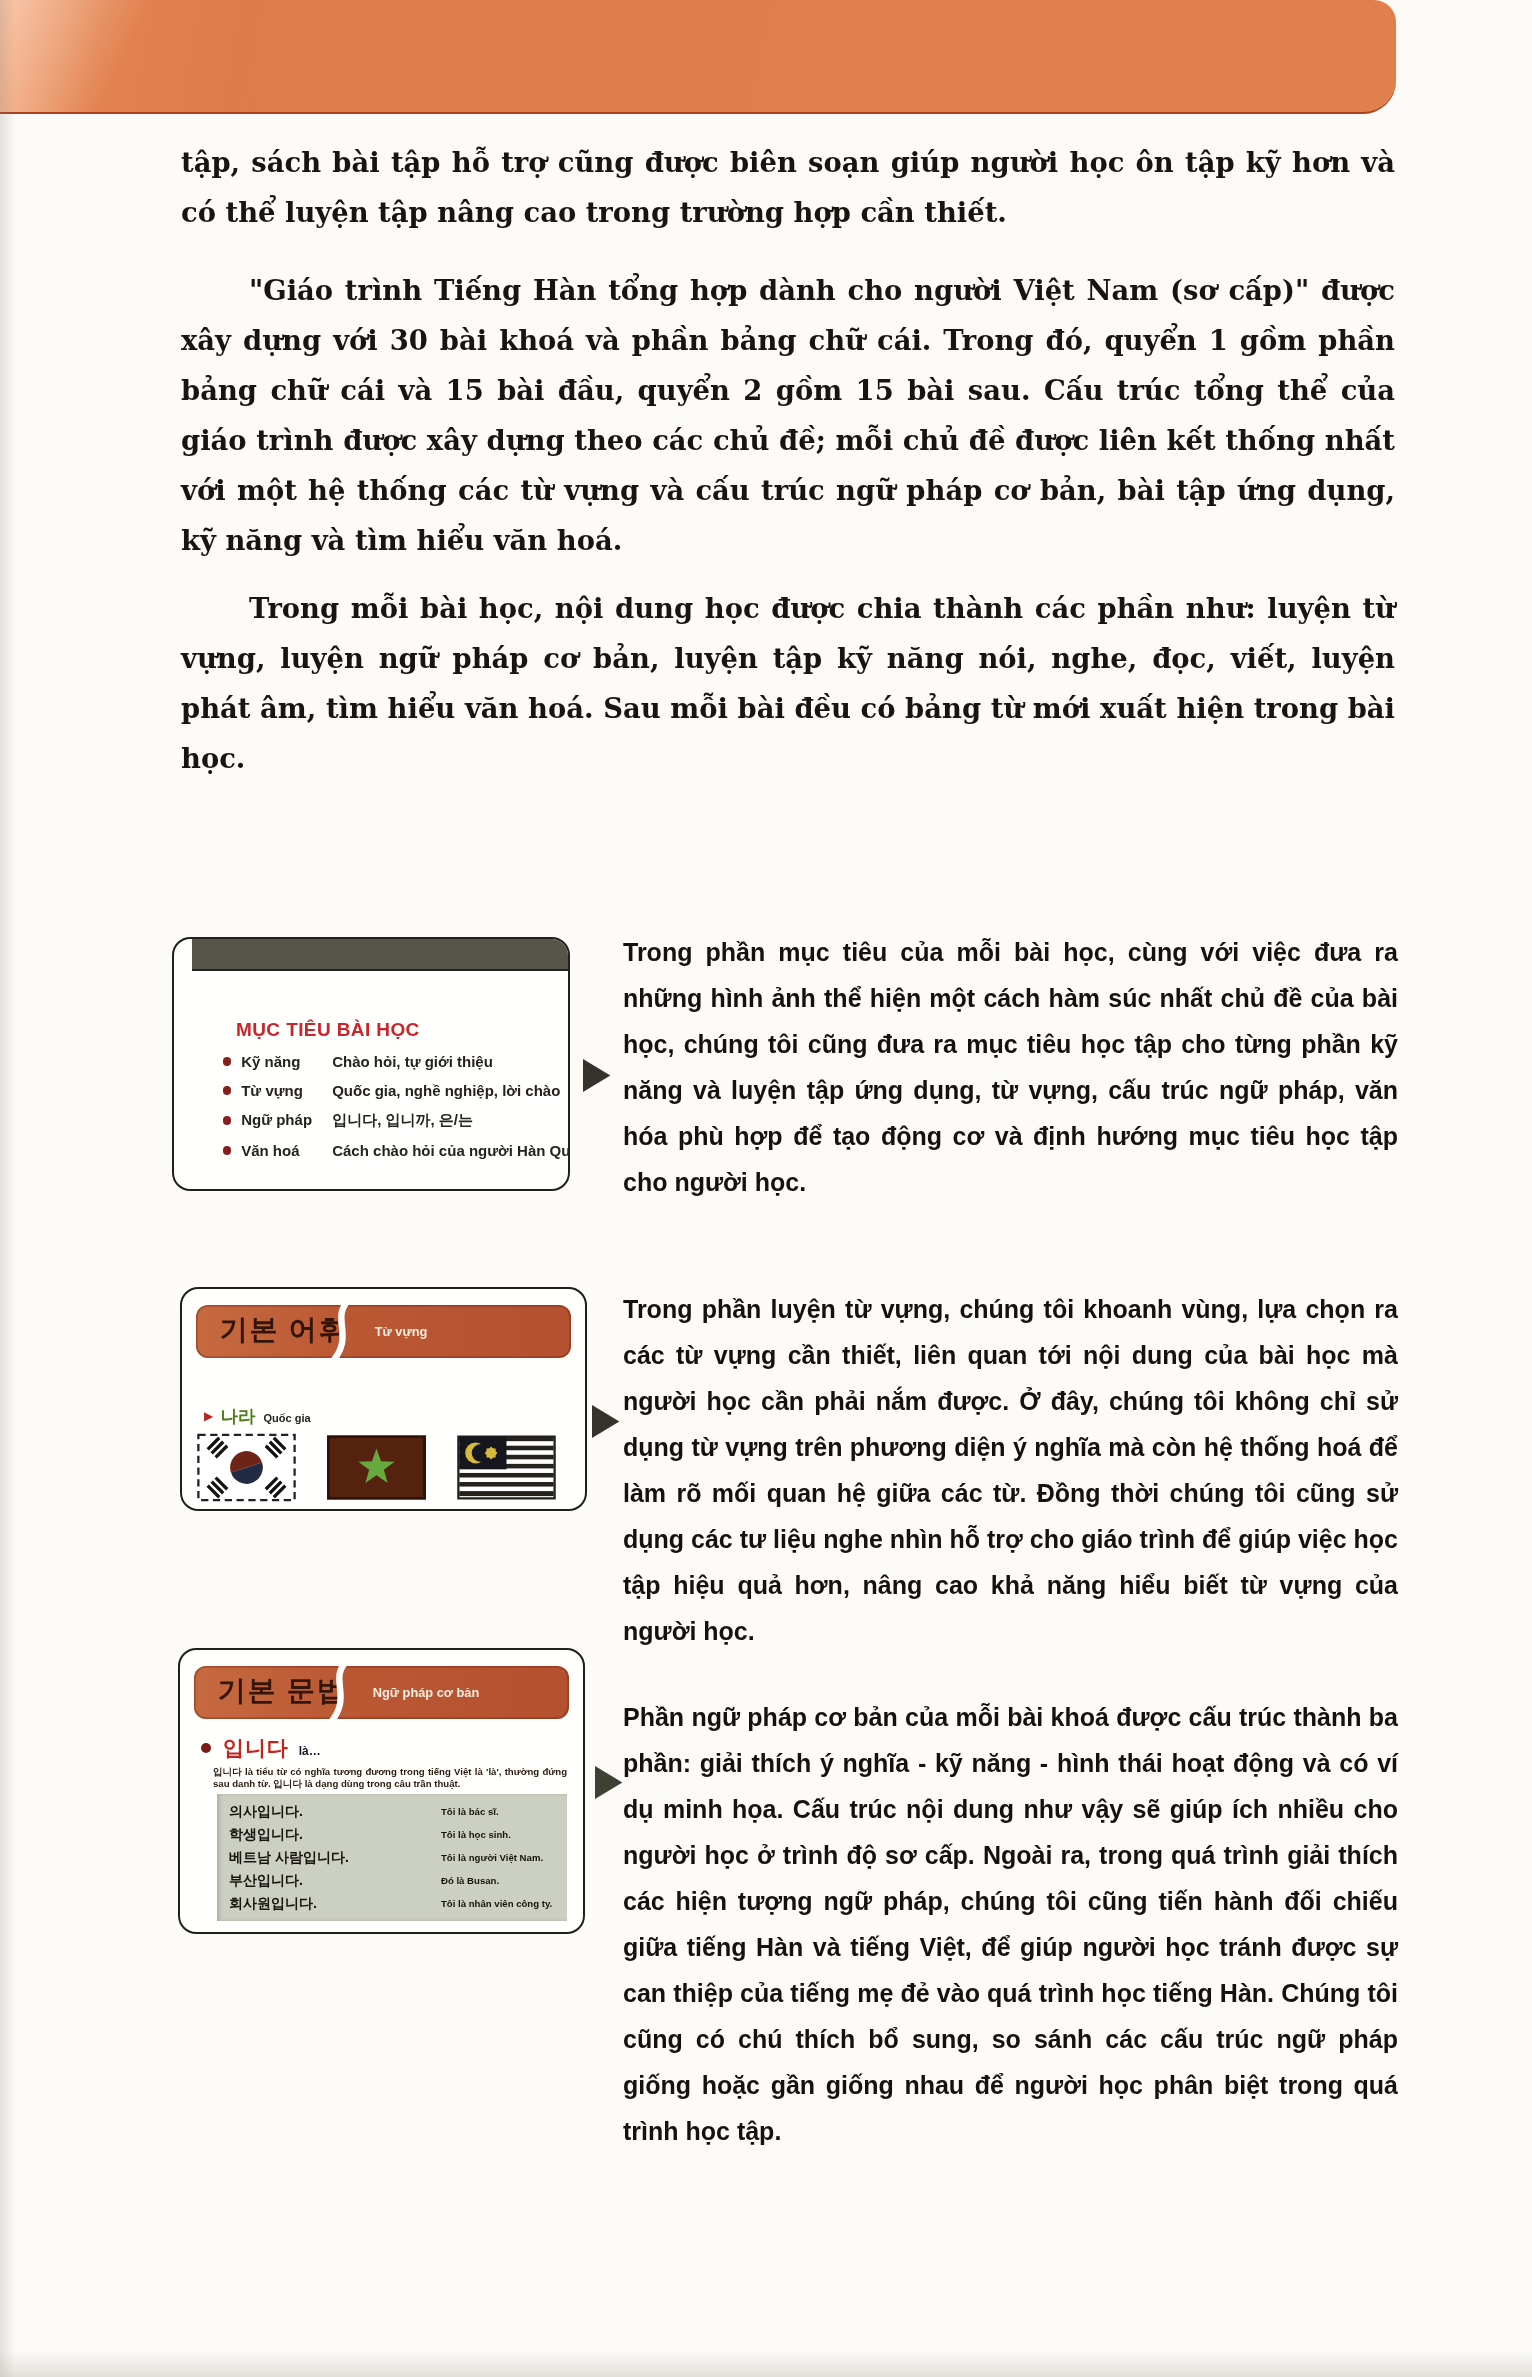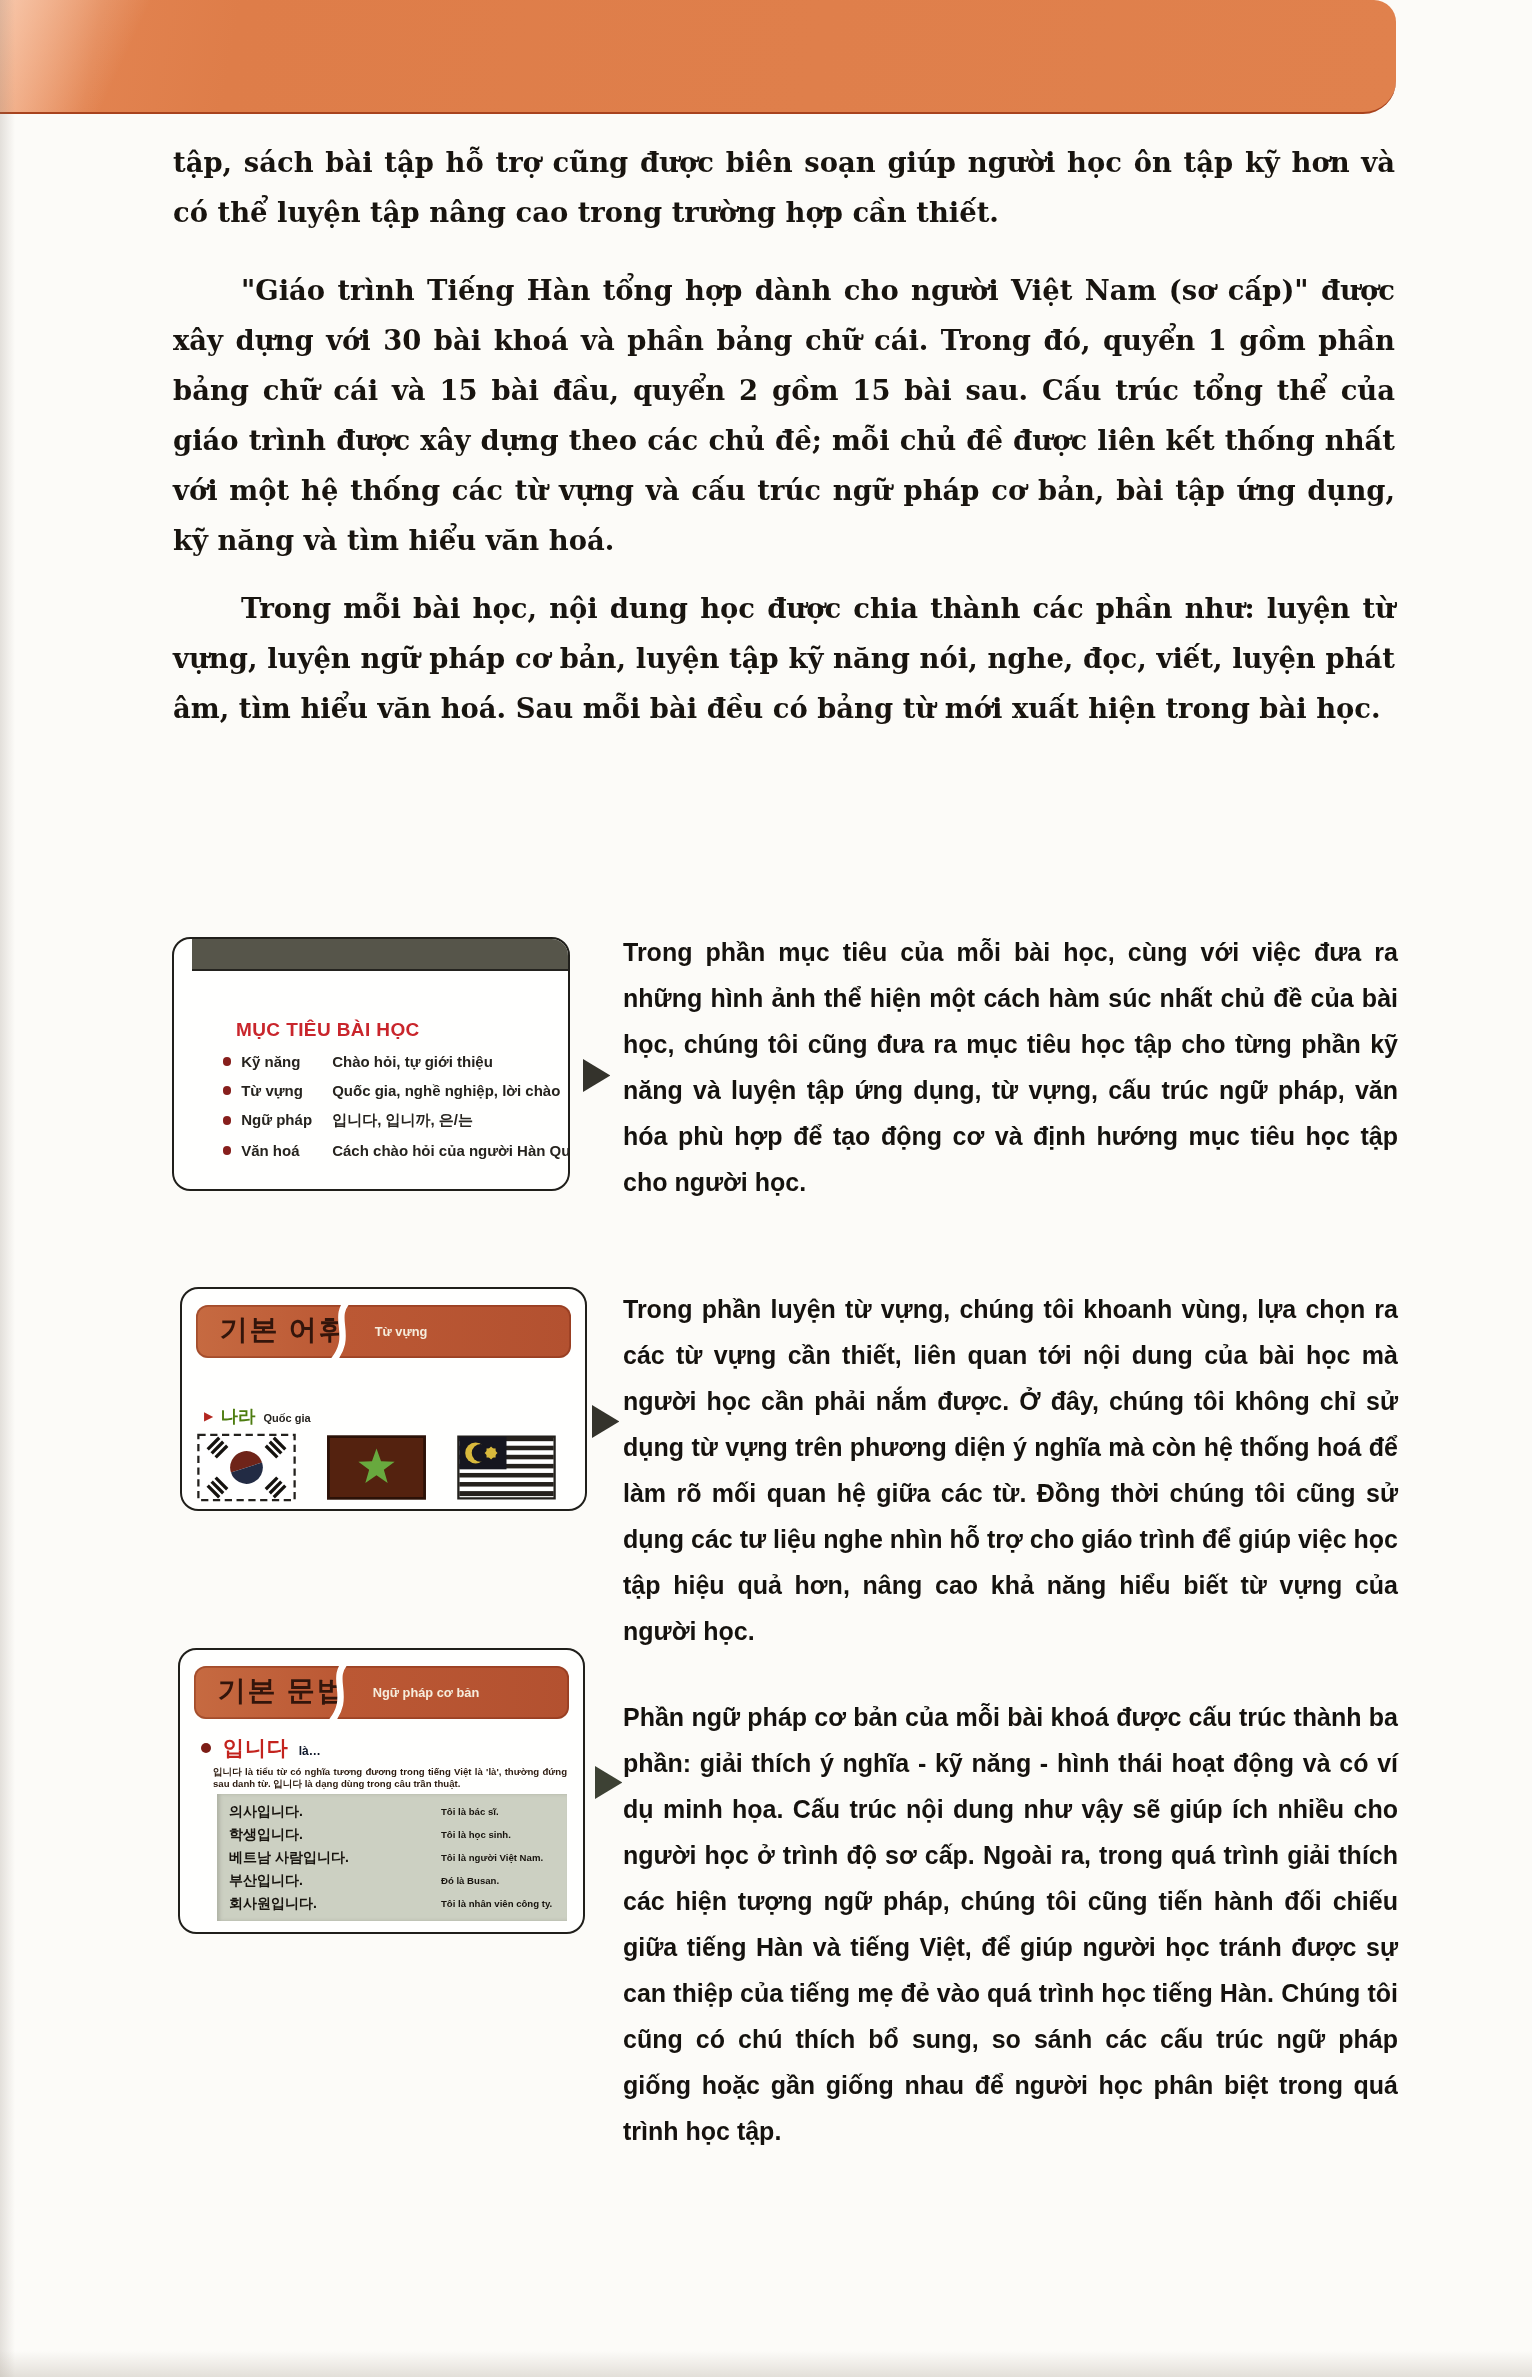--- a/index.html
+++ b/index.html
@@ -23,21 +23,21 @@
   .banner::before{content:"";position:absolute;left:0;top:0;width:201px;height:100%;
     background:linear-gradient(115deg,rgba(255,235,220,.55),rgba(255,235,220,0) 60%);
     border-radius:inherit;}
   
   .intro{
     position:absolute;left:165px;top:137px;width:1230px;
     font-family:"DejaVu Serif","Liberation Serif",serif;
     font-weight:700;font-size:27.4px;line-height:50px;color:#18140f;
     text-align:justify;
   }
-  .intro p{margin:0 0 28px 8px;}
+  .intro p{margin:0 0 28px 16px;}
   .intro p.ind{text-indent:68px;margin-bottom:18.3px;}
   
   .card{position:absolute;background:#fffffe;border:2.7px solid #201f1b;border-radius:18.3px;box-sizing:border-box;overflow:hidden;padding-left:18px;}
   #card1{left:172px;top:937px;width:398px;height:254px;}
   #card2{left:180px;top:1287px;width:407px;height:224px;}
   #card3{left:178px;top:1648px;width:407px;height:286px;}
   
   .topbar{height:30px;background:#56554a;border-bottom:2.7px solid #24231f;}
   .obj-title{margin:48px 0 0 44px;color:#c9252b;font-size:19px;font-weight:700;letter-spacing:0.4px;}
   .obj-row{display:flex;align-items:baseline;margin:12px 0 0 31px;font-size:15px;font-weight:700;color:#26231e;white-space:nowrap;}

